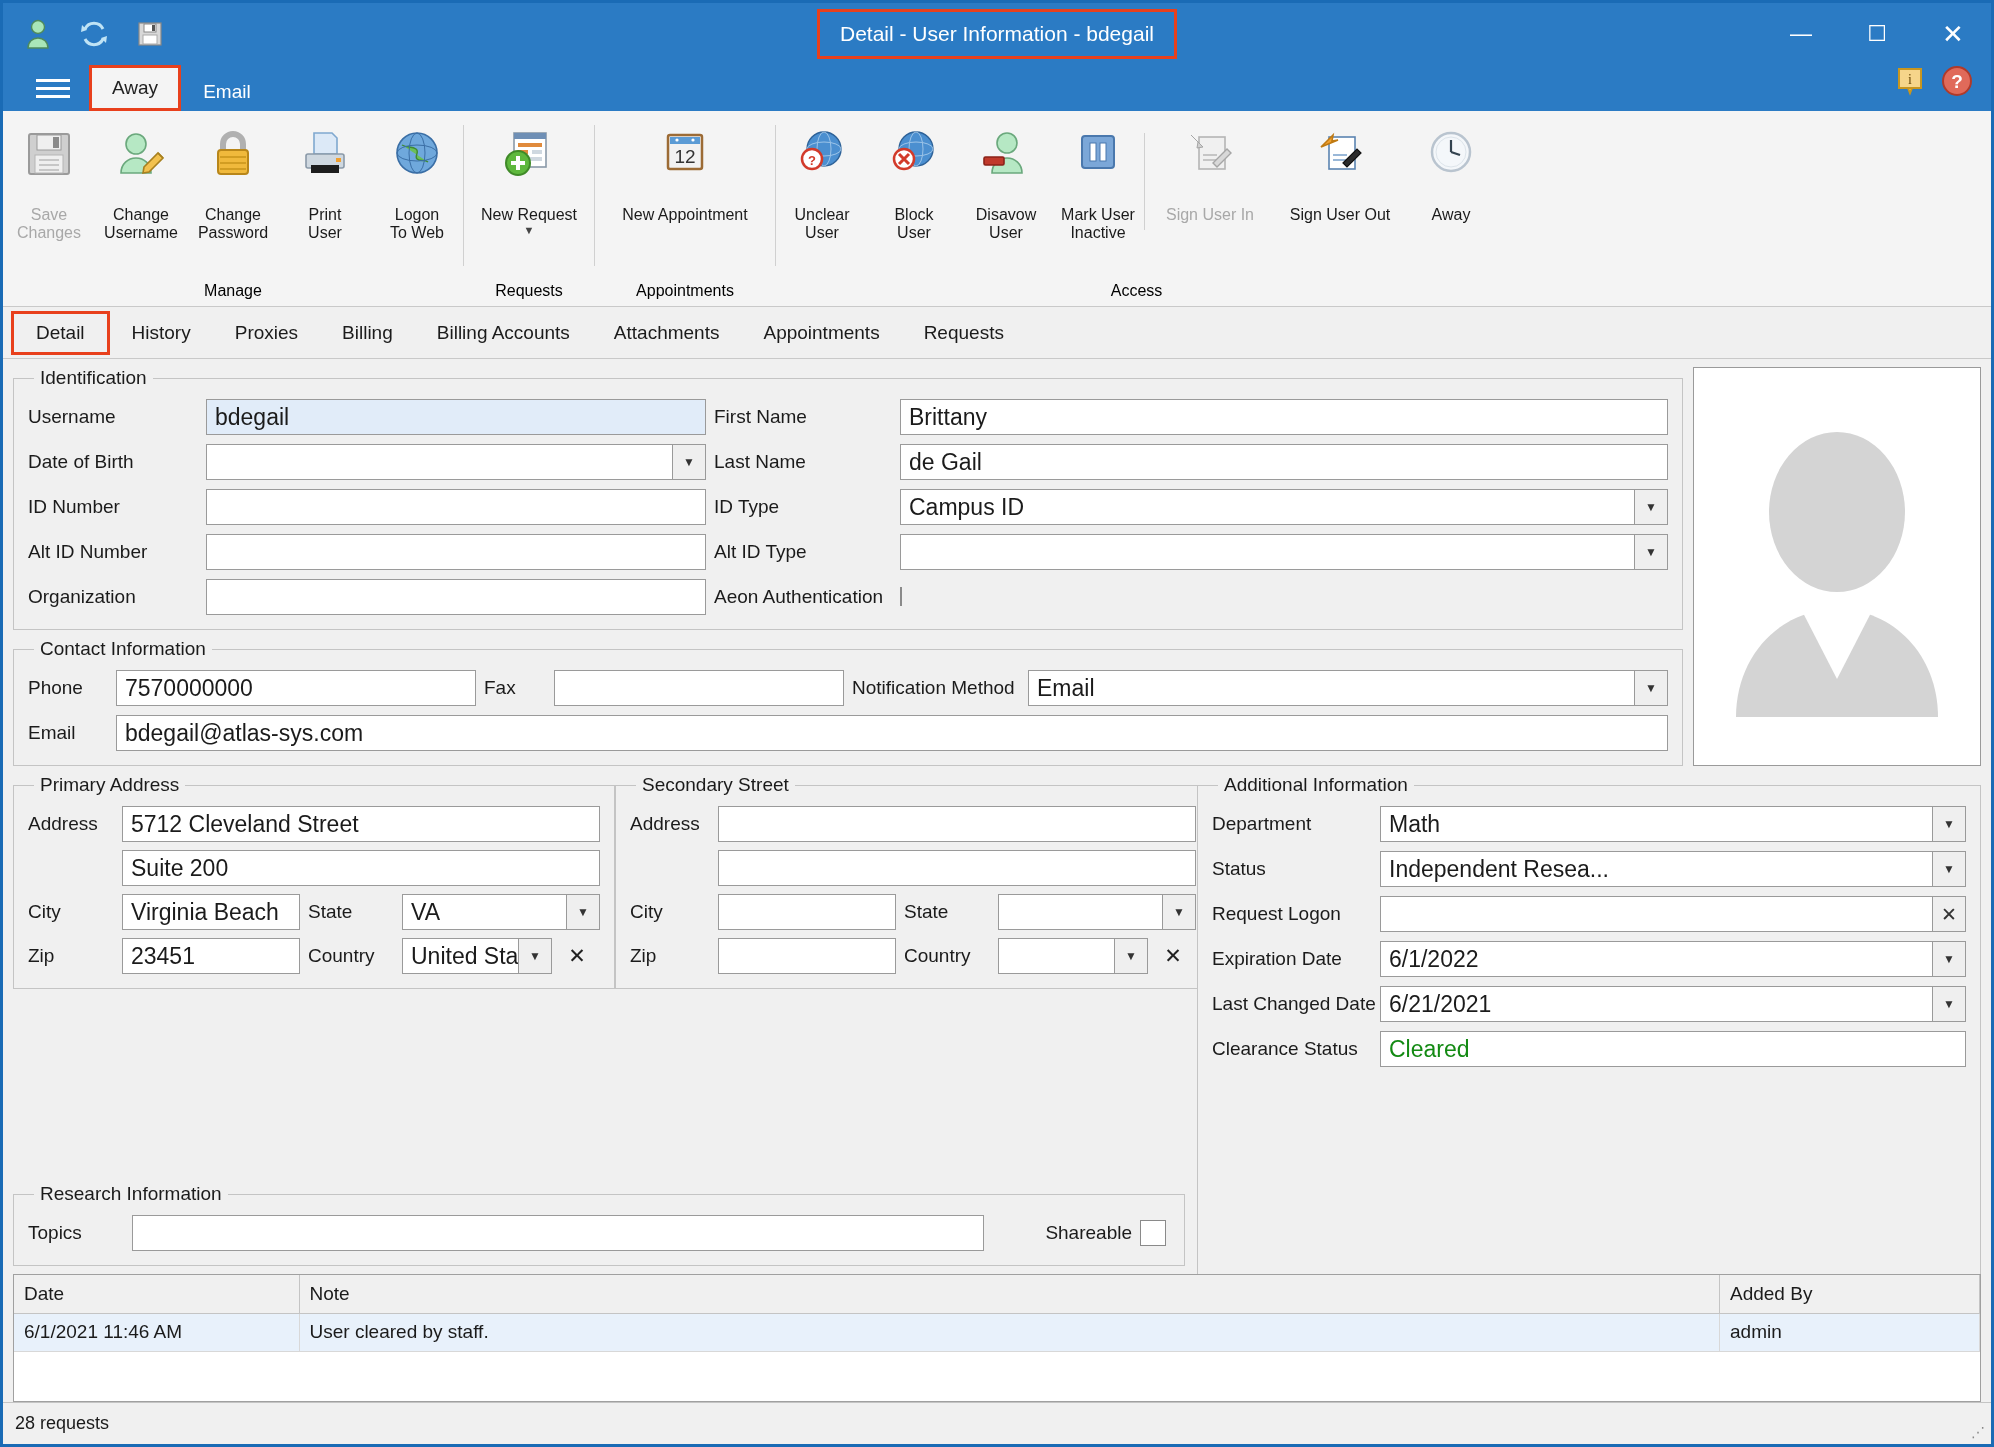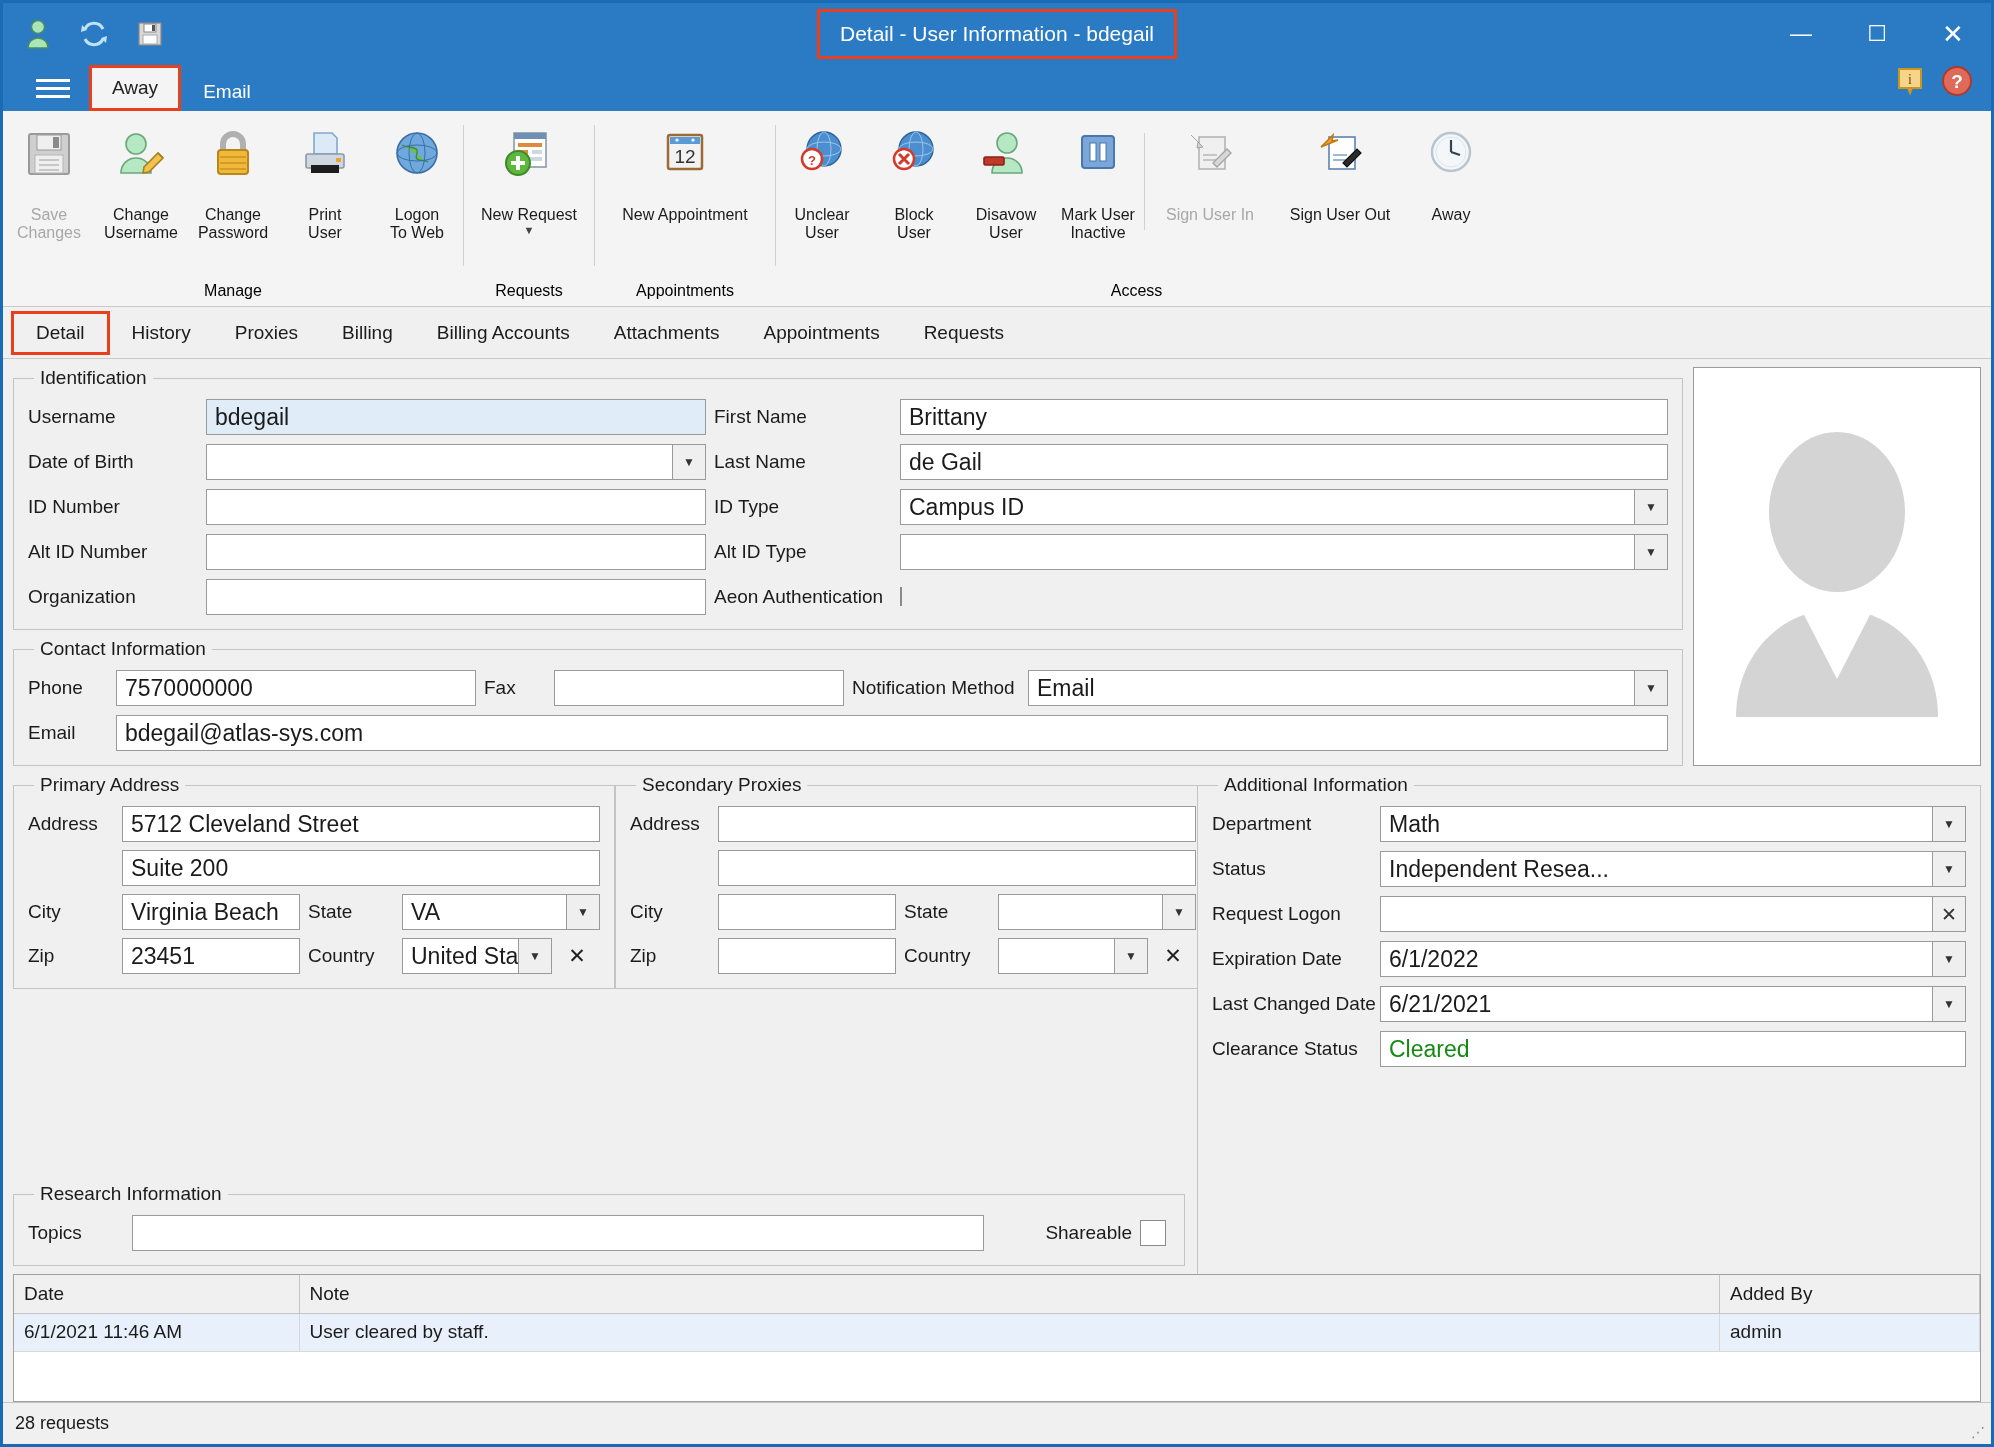--- a/index.html
+++ b/index.html
@@ -570,21 +570,21 @@
               <div class="fld">United States</div>
               <div class="drop">▼</div>
             </div>
             <div class="xbtn">✕</div>
           </div>
         </fieldset>
       </div>
 
       <div class="addr2col">
         <fieldset class="grp">
-          <legend>Secondary Proxies</legend>
+          <legend>Secondary Street</legend>
           <div class="addgrid2">
             <span class="lbl">Address</span>
             <div class="fld" style="grid-column: 2 / span 4;"></div>
 
             <span></span>
             <div class="fld" style="grid-column: 2 / span 4;"></div>
 
             <span class="lbl">City</span>
             <div class="fld"></div>
             <span class="lbl">State</span>

